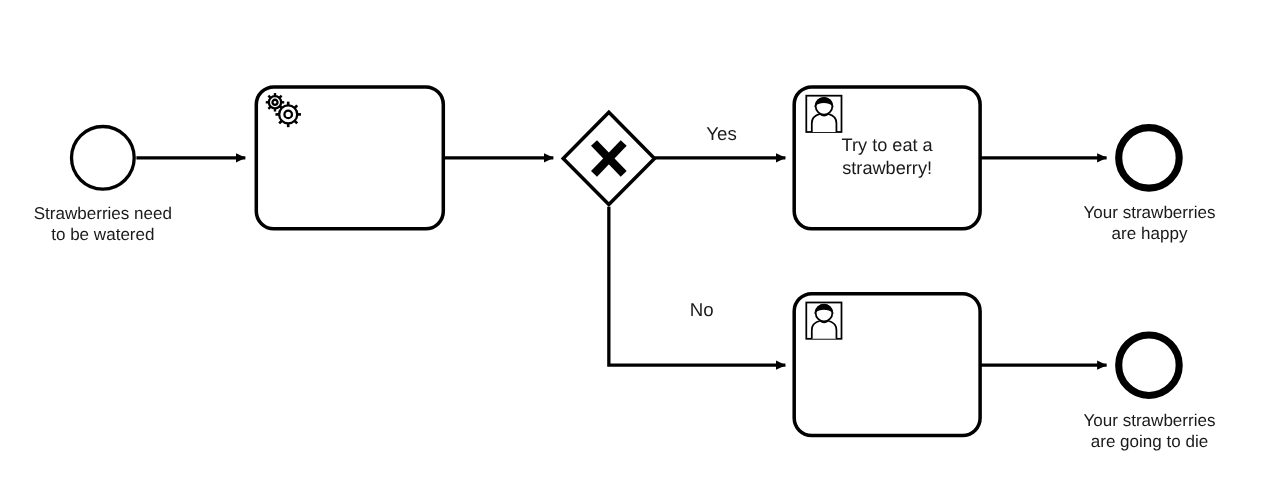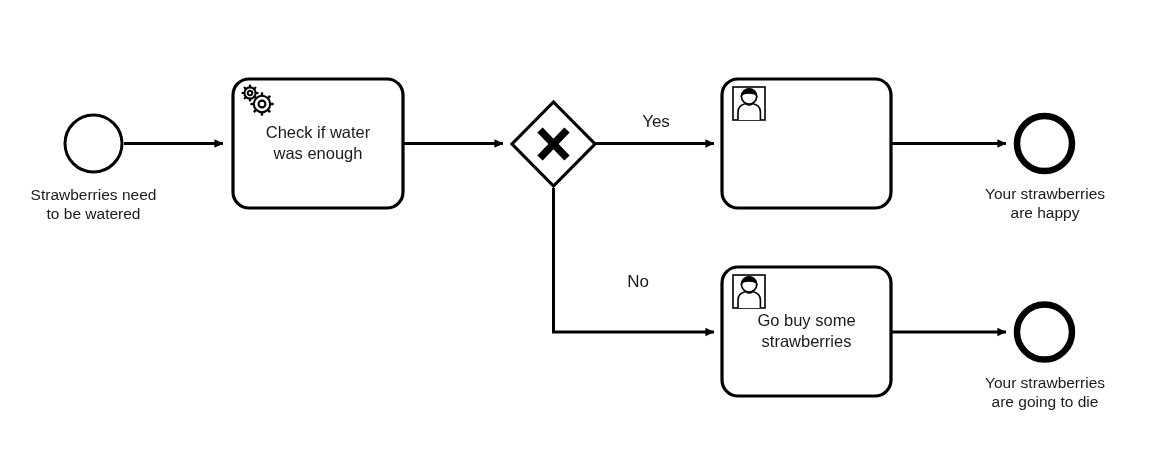--- a/index.html
+++ b/index.html
@@ -144,31 +144,29 @@
       <path d="M738,308 v-8 q0,-6.4 7.6,-8.4 q3.6,2.8 7.2,0 q7.6,2 7.6,8.4 v8" fill="#ffffff" stroke="#000000" stroke-width="1.6"></path>
     </g>
 
     <circle cx="1044.5" cy="143.5" r="27.5" fill="#ffffff" stroke="#000000" stroke-width="6.5"></circle>
     <circle cx="1044.5" cy="332" r="27.5" fill="#ffffff" stroke="#000000" stroke-width="6.5"></circle>
   </svg>
 
   <div class="node-label" style="left:-6px; top:185px; width:199px;">Strawberries need
 to be watered</div>
 
-  <div class="task-text" style="left:233px; top:100px; width:170px; height:85px;">Check if water
-was enough</div>
 
 
   <div class="flow-label" style="left:618px; top:112px; width:76px;">Yes</div>
 
   <div class="flow-label" style="left:600px; top:272px; width:76px;">No</div>
 
+  <div class="task-text" style="left:722px; top:100px; width:169px; height:85px;">Try to eat a
+strawberry!</div>
 
-  <div class="task-text" style="left:722px; top:288px; width:169px; height:85px;">Go buy some
-strawberries</div>
 
   <div class="node-label" style="left:950px; top:184px; width:190px;">Your strawberries
 are happy</div>
 
   <div class="node-label" style="left:950px; top:373px; width:190px;">Your strawberries
 are going to die</div>
 
 </div>
 
 </body></html>

